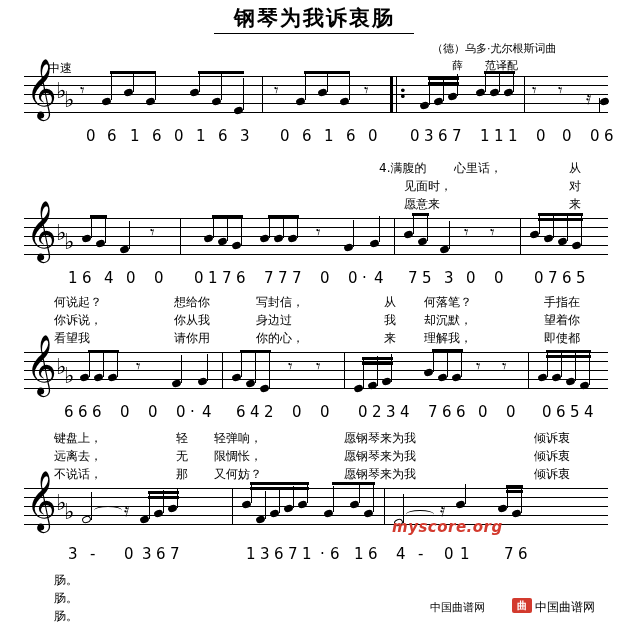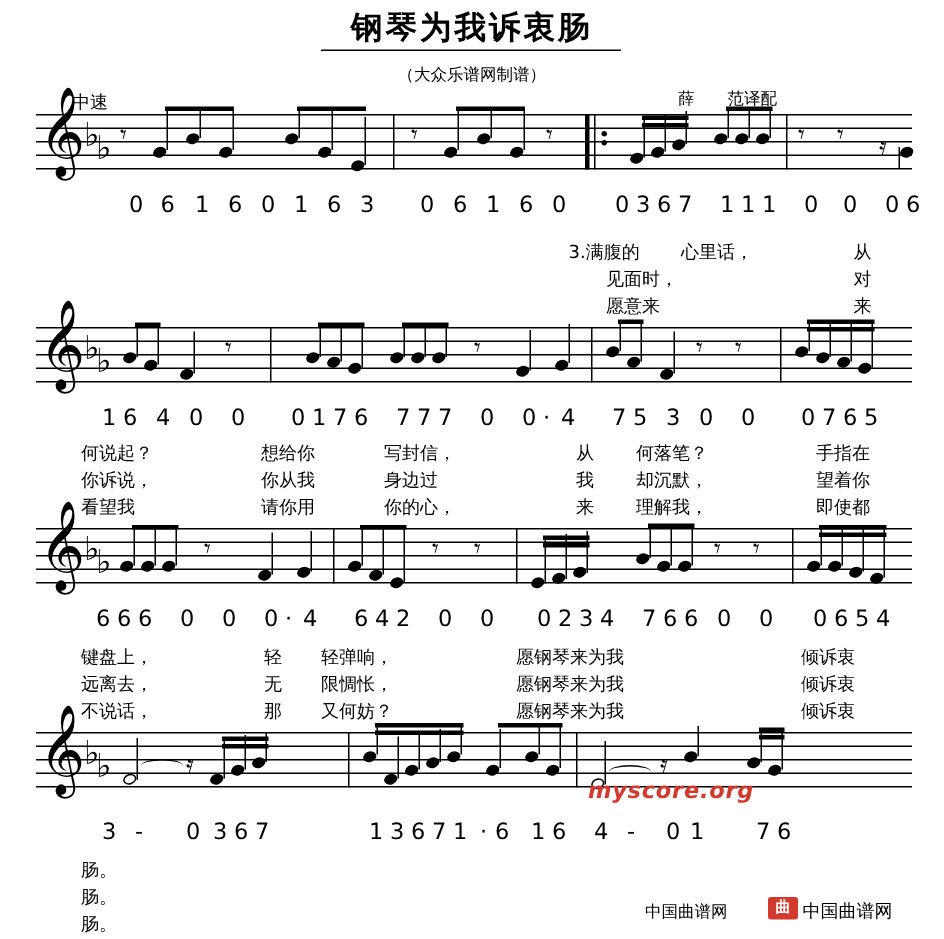--- a/index.html
+++ b/index.html
@@ -225,21 +225,21 @@
     white-space: nowrap;
   }
 </style>
 </head>
 <body>
 
 <div id="sheet">
 
   <div class="title">钢琴为我诉衷肠</div>
   <div class="title-rule"></div>
-  <div class="subtitle">（大众乐谱网制谱）</div>
+  <div class="credit credit-1">（德）乌多·尤尔根斯词曲</div>
   <div class="credit credit-2">薛　　范译配</div>
   <div class="tempo">中速</div>
 
   <div class="system" style="top:76px;">
     <div class="staff">
       <div class="line l0"></div>
         <div class="line l1"></div>
         <div class="line l2"></div>
         <div class="line l3"></div>
         <div class="line l4"></div>
@@ -328,21 +328,21 @@
       <span class="jp" style="left: 428px;">7</span>
       <span class="jp" style="left: 456px;">1</span>
       <span class="jp" style="left: 470px;">1</span>
       <span class="jp" style="left: 484px;">1</span>
       <span class="jp" style="left: 512px;">0</span>
       <span class="jp" style="left: 538px;">0</span>
       <span class="jp" style="left: 566px;">0</span>
       <span class="jp" style="left: 580px;">6</span>
     </div>
   <div class="lyricline" style="top:160px;">
-      <span class="ly" style="left: 355px;">3.满腹的</span>
+      <span class="ly" style="left: 355px;">4.满腹的</span>
       <span class="ly" style="left: 430px;">心里话，</span>
       <span class="ly" style="left: 545px;">从</span>
     </div>
   <div class="lyricline" style="top:178px;">
       <span class="ly" style="left: 380px;">见面时，</span>
       <span class="ly" style="left: 545px;">对</span>
     </div>
   <div class="lyricline" style="top:196px;">
       <span class="ly" style="left: 380px;">愿意来</span>
       <span class="ly" style="left: 545px;">来</span>

